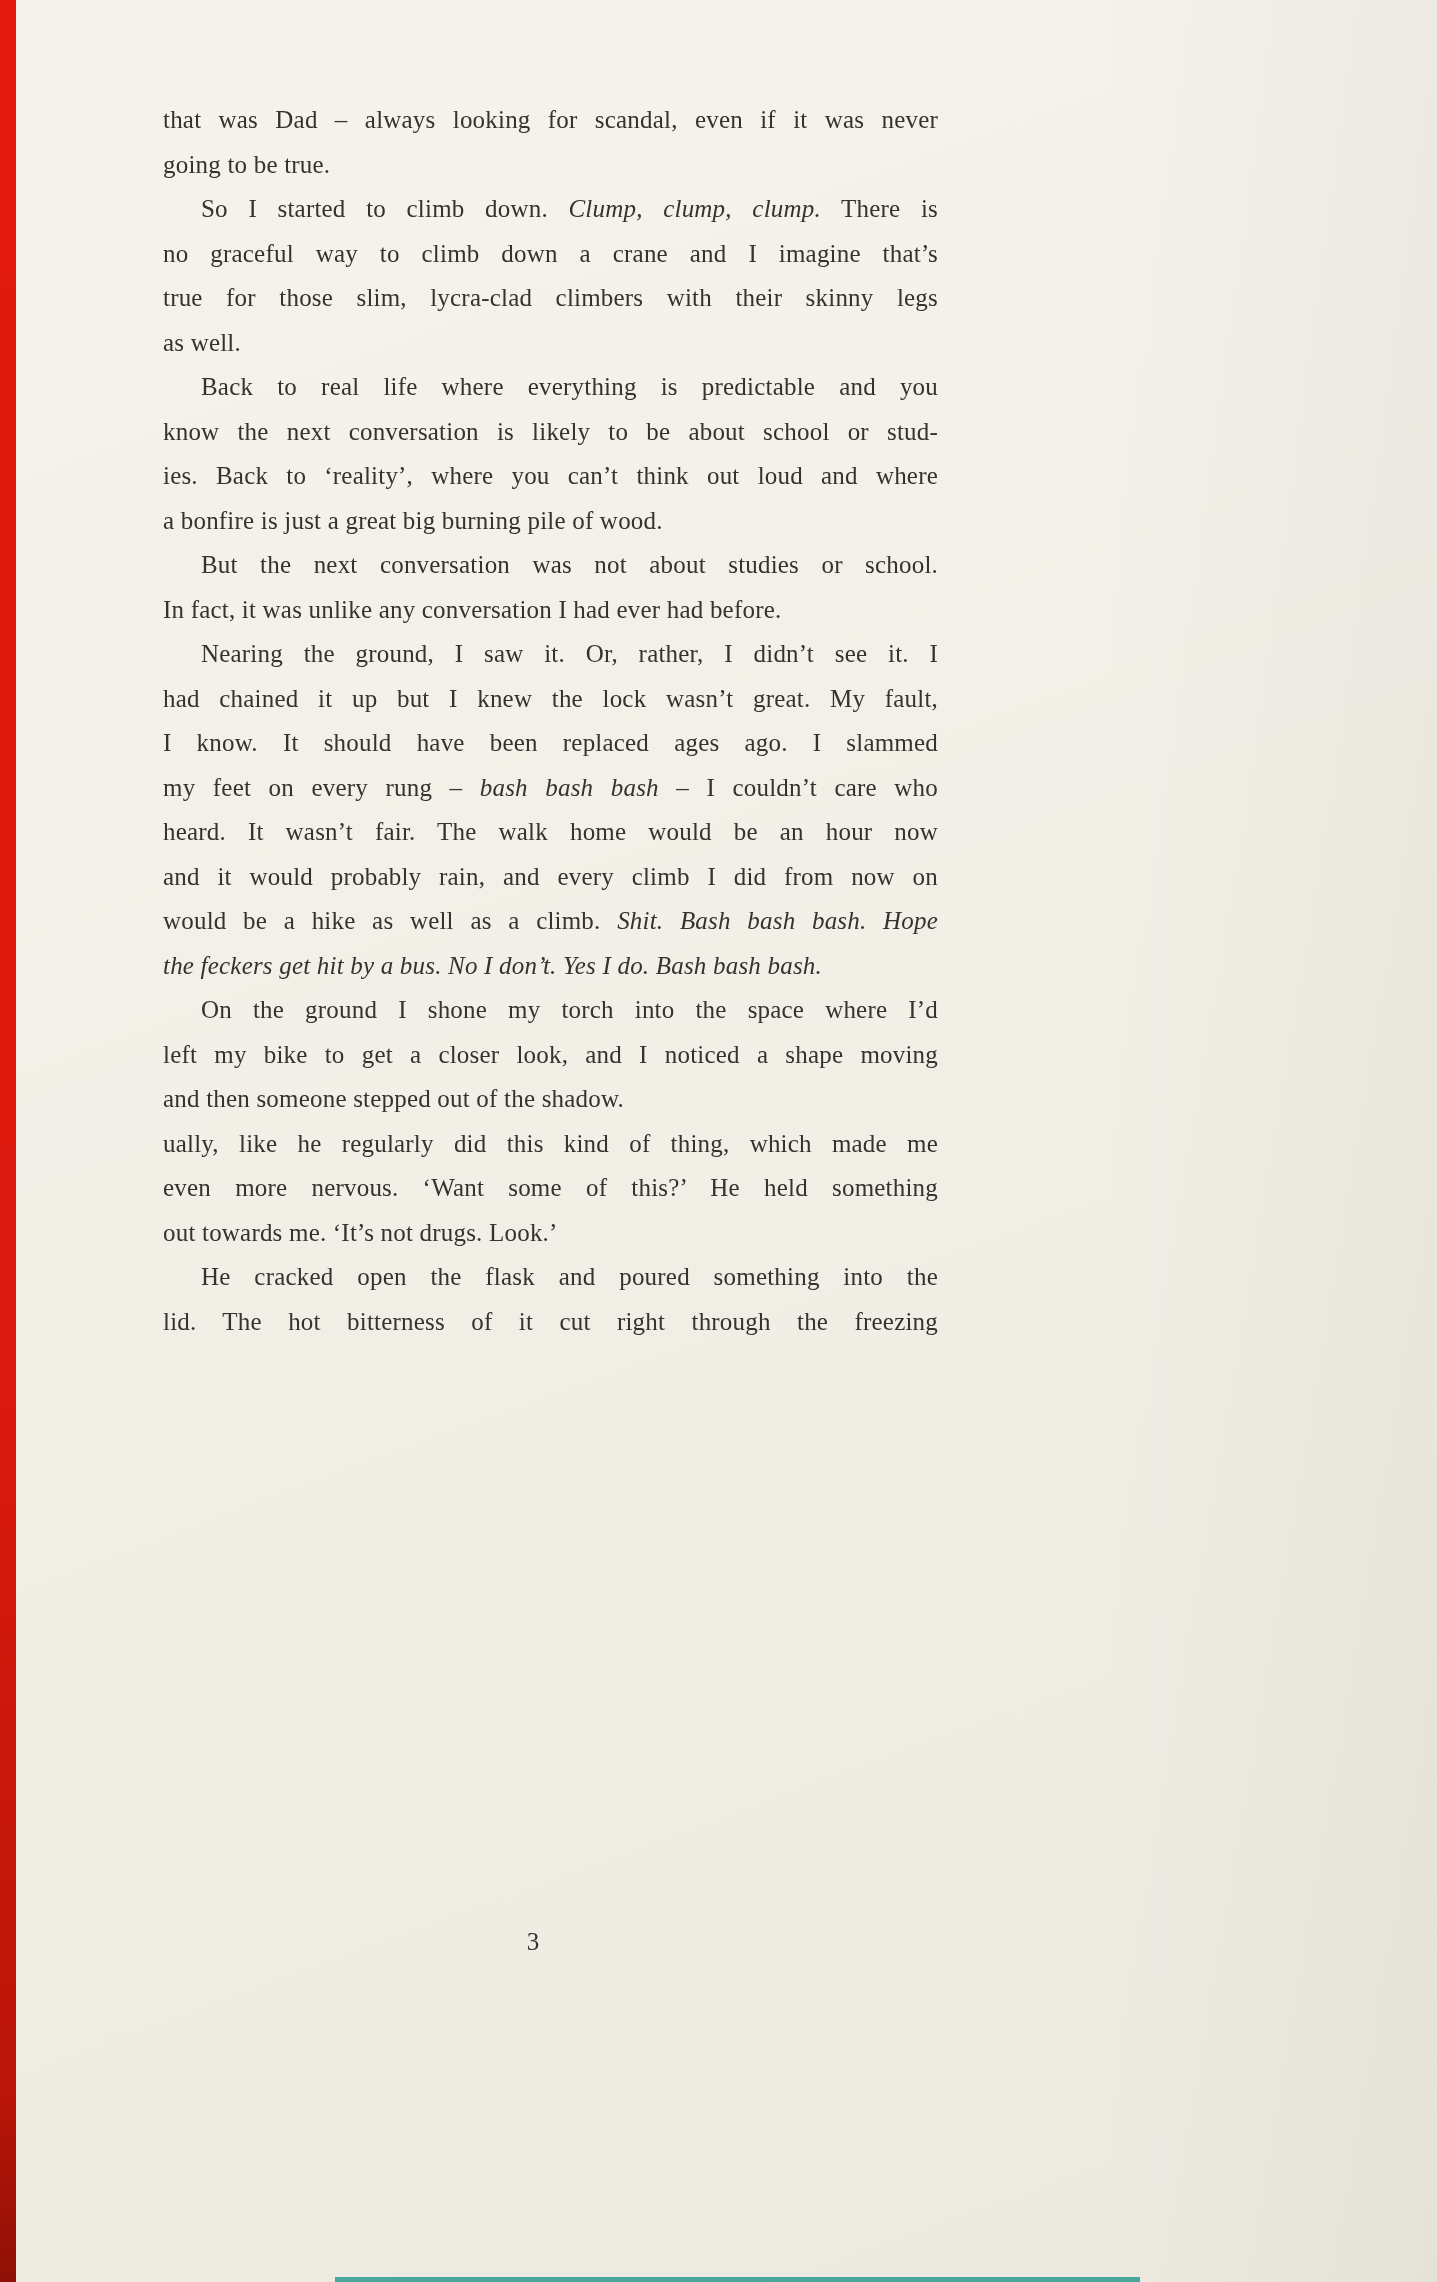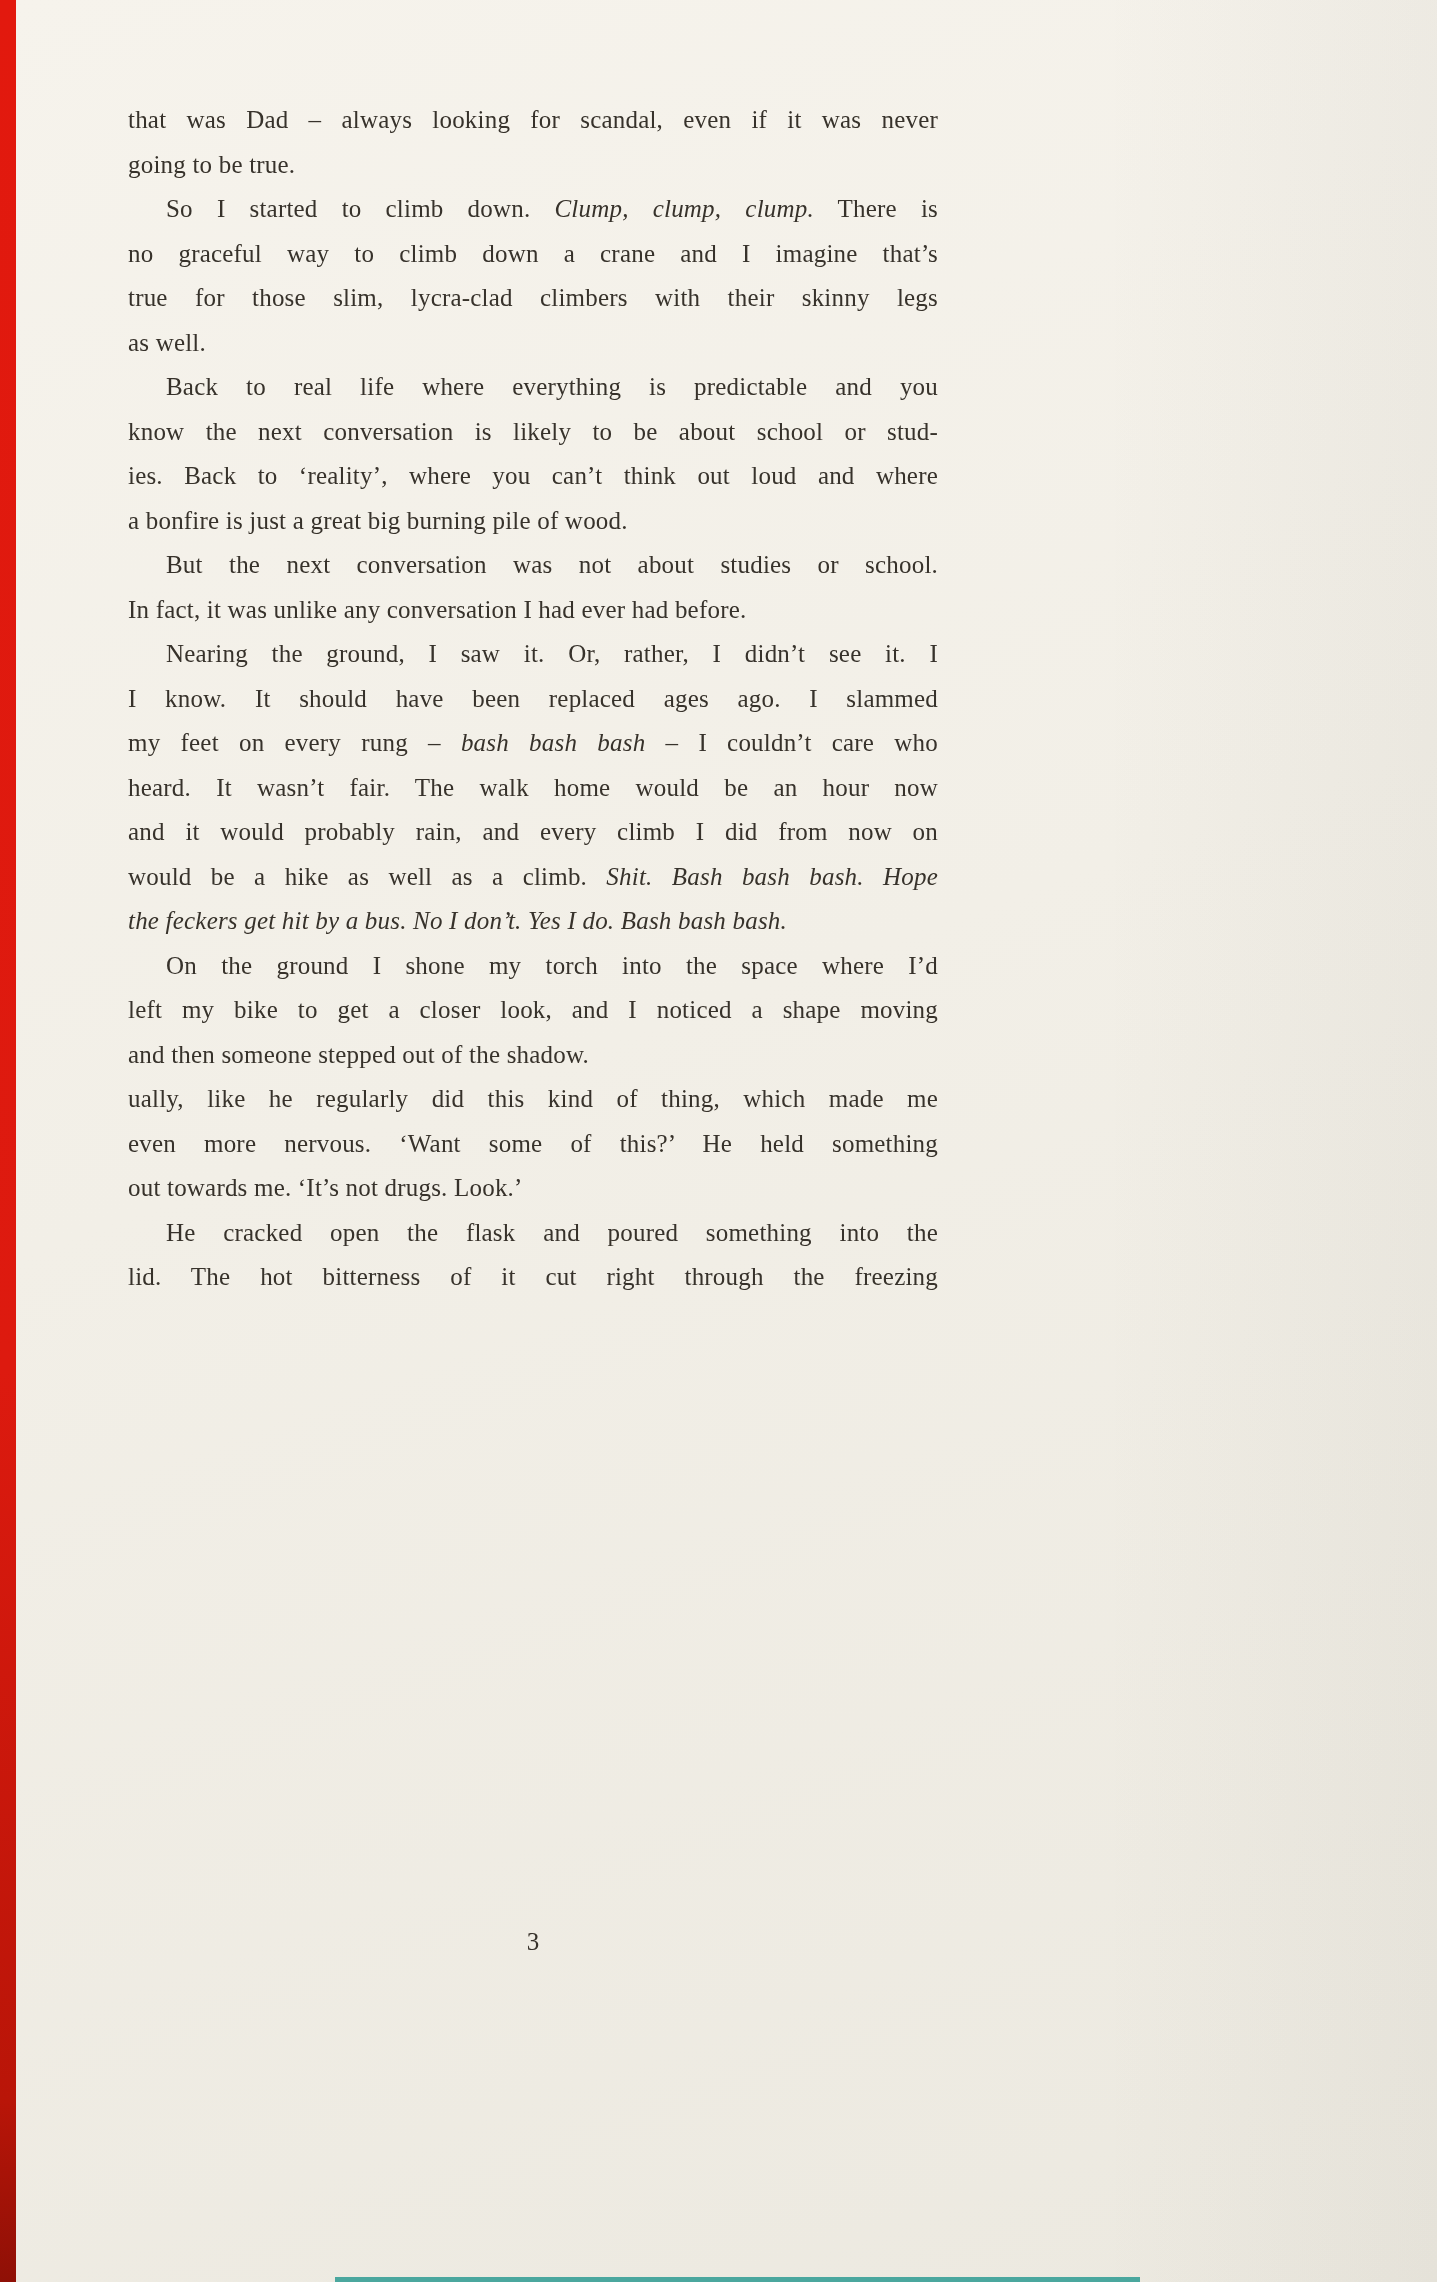--- a/index.html
+++ b/index.html
@@ -53,20 +53,21 @@
     font-size: 25px;
     line-height: 44.5px;
     letter-spacing: 0.2px;
     text-rendering: optimizeLegibility;
   }
   .line {
     text-align: justify;
     text-align-last: justify;
     text-justify: inter-word;
     white-space: normal;
+    margin-left: 35px;
   }
   .line.endline {
     text-align: right;
     text-align-last: left;
   }
   .line.indent {
     text-indent: 38px;
   }
   .it {
     font-style: italic;
@@ -97,20 +98,21 @@
       <div class="line"><span>no graceful way to climb down a crane and I imagine that’s</span></div>
       <div class="line"><span>true for those slim, lycra-clad climbers with their skinny legs</span></div>
       <div class="line endline"><span>as well.</span></div>
       <div class="line indent"><span>Back to real life where everything is predictable and you</span></div>
       <div class="line"><span>know the next conversation is likely to be about school or stud-</span></div>
       <div class="line"><span>ies. Back to ‘reality’, where you can’t think out loud and where</span></div>
       <div class="line endline"><span>a bonfire is just a great big burning pile of wood.</span></div>
       <div class="line indent"><span>But the next conversation was not about studies or school.</span></div>
       <div class="line endline"><span>In fact, it was unlike any conversation I had ever had before.</span></div>
       <div class="line indent"><span>Nearing the ground, I saw it. Or, rather, I didn’t see it. I</span></div>
+      <div class="line"><span>had chained it up but I knew the lock wasn’t great. My fault,</span></div>
       <div class="line"><span>I know. It should have been replaced ages ago. I slammed</span></div>
       <div class="line"><span>my feet on every rung – </span><span class="it">bash bash bash</span><span> – I couldn’t care who</span></div>
       <div class="line"><span>heard. It wasn’t fair. The walk home would be an hour now</span></div>
       <div class="line"><span>and it would probably rain, and every climb I did from now on</span></div>
       <div class="line"><span>would be a hike as well as a climb. </span><span class="it">Shit. Bash bash bash. Hope</span></div>
       <div class="line endline"><span class="it">the feckers get hit by a bus. No I don’t. Yes I do. Bash bash bash.</span></div>
       <div class="line indent"><span>On the ground I shone my torch into the space where I’d</span></div>
       <div class="line"><span>left my bike to get a closer look, and I noticed a shape moving</span></div>
       <div class="line endline"><span>and then someone stepped out of the shadow.</span></div>
       <div class="line"><span>ually, like he regularly did this kind of thing, which made me</span></div>

